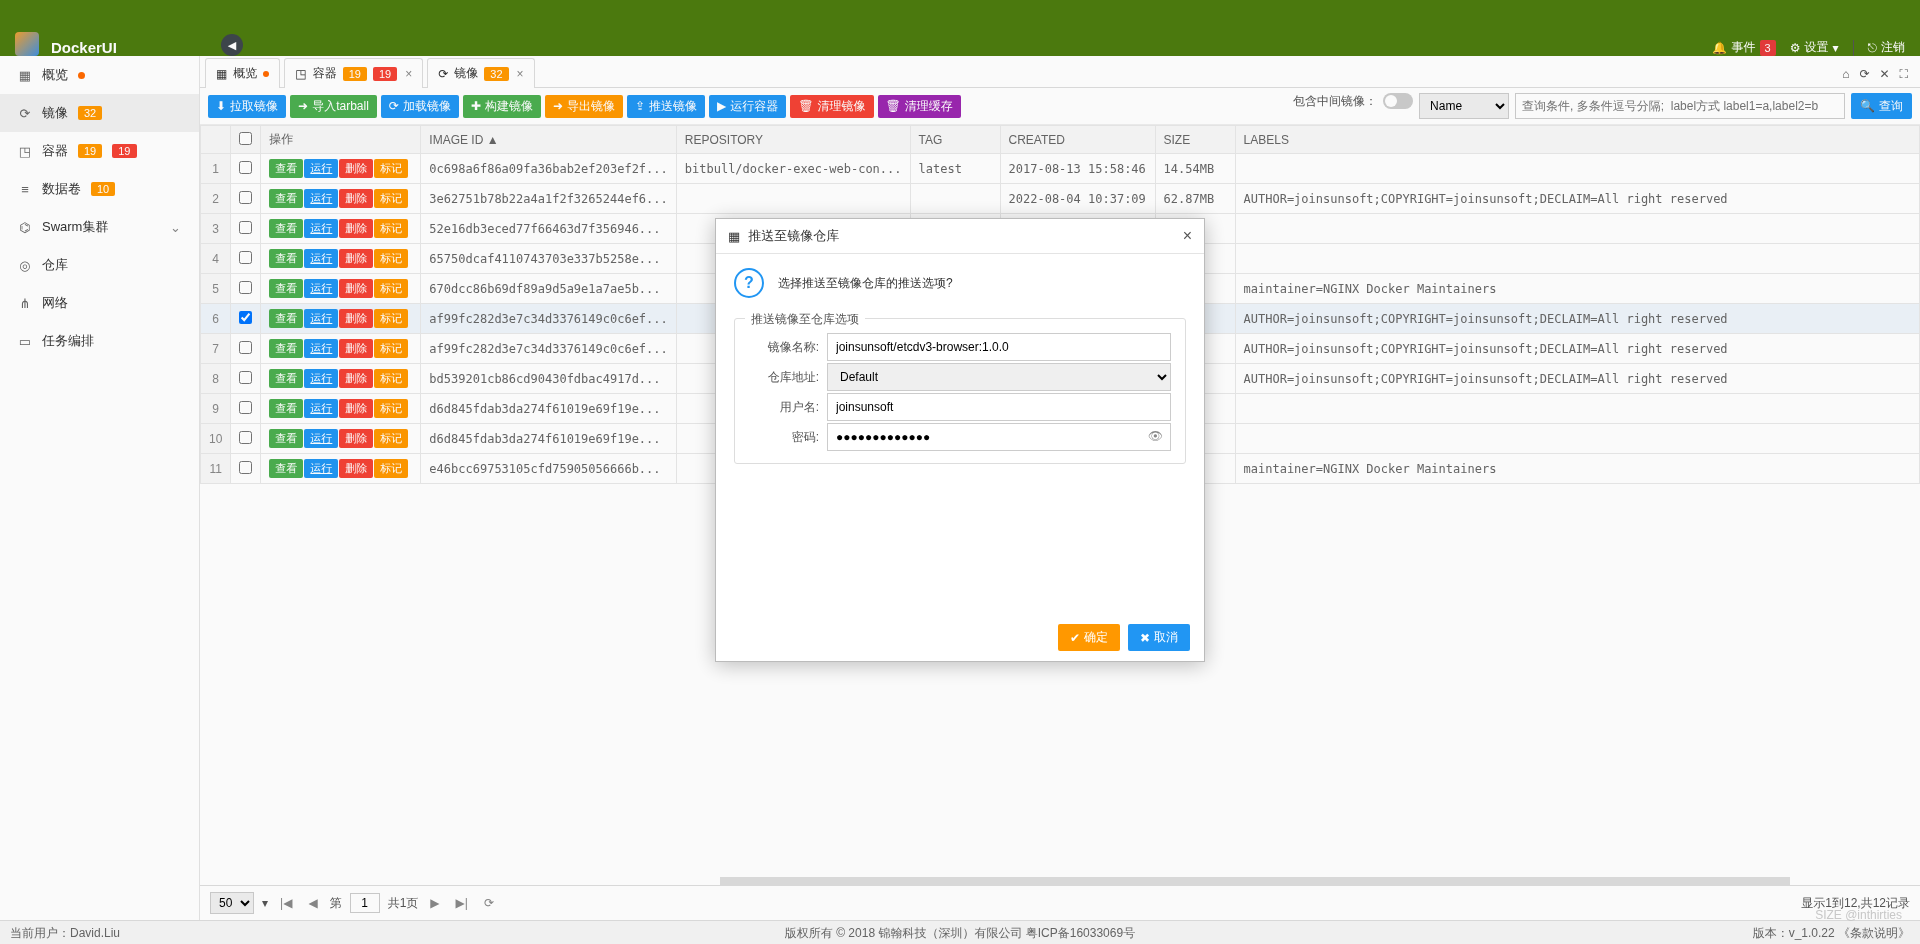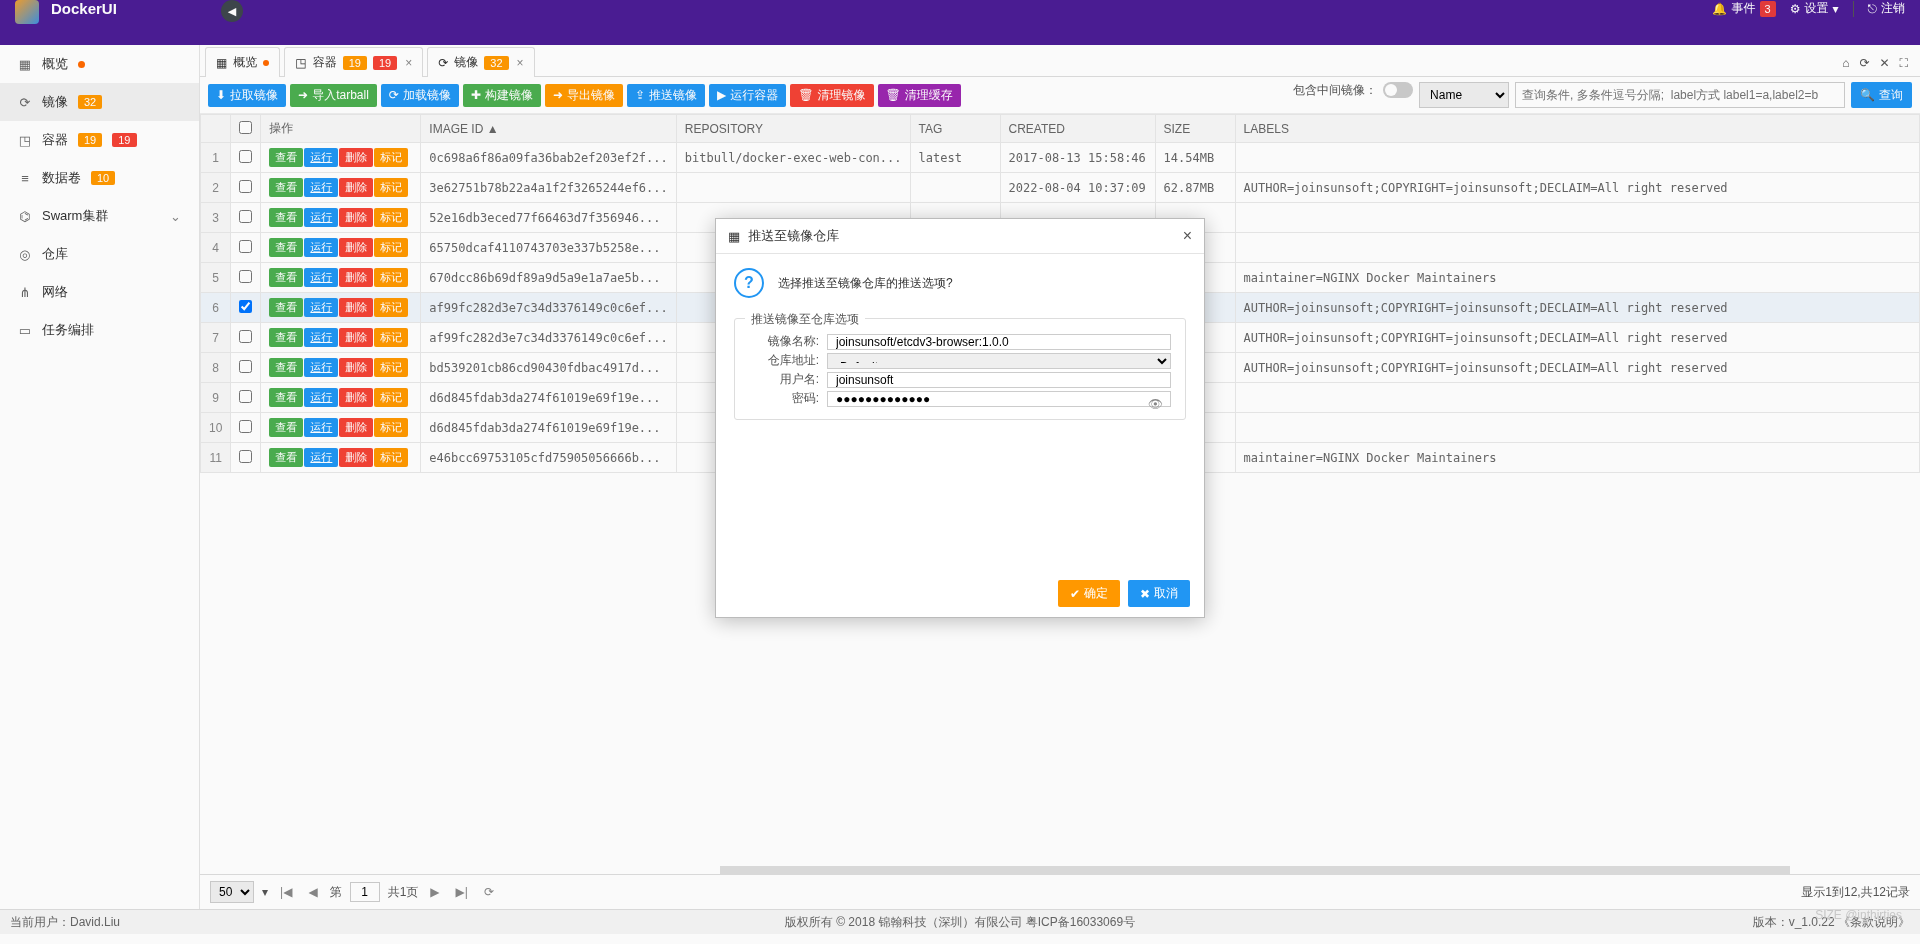--- a/index.html
+++ b/index.html
@@ -1,18 +1,18 @@
 <!DOCTYPE html>
 <html><head>
 <meta charset="utf-8">
 <style>
 * { margin: 0; padding: 0; box-sizing: border-box; font-family: "Microsoft YaHei", Arial, sans-serif; }
 body { background: #fff; font-size: 12px; color: #333; overflow: hidden; }
 
-.header { background: #4c1d95; height: 45px; display: flex; align-items: flex-start; padding: 0 15px; color: #fff; }
+.header { background: #4d7c0f; height: 56px; display: flex; align-items: flex-end; padding: 0 15px; color: #fff; }
 .logo-icon { width: 24px; height: 24px; background: linear-gradient(135deg,#f0a030,#4090e0); border-radius: 4px; margin-right: 12px; }
 .brand { font-weight: bold; font-size: 15px; flex: 0 0 170px; }
 .header-toggle { width: 22px; height: 22px; border-radius: 50%; background: #3f474d; display: flex; align-items: center; justify-content: center; cursor: pointer; color:#fff; font-size:11px;}
 .header-right { margin-left: auto; display: flex; align-items: center; gap: 14px; font-size: 12px; }
 .header-right .sep { width:1px; height:16px; background:#555;}
 .header-right .item { display: flex; align-items: center; gap: 4px; cursor: pointer; }
 .badge-red { background: #e63c3c; color: #fff; padding: 0 5px; border-radius: 2px; font-size: 11px; line-height:16px;}
 
 .layout { display: flex; height: calc(100vh - 55px - 25px); }
 .sidebar { width: 200px; background: #fff; border-right: 1px solid #e4e4e4; }
@@ -82,21 +82,21 @@
 .modal { width: 490px; background: #fff; border: 1px solid #bbb; box-shadow: 0 3px 20px rgba(0,0,0,0.25); }
 .modal-header { display: flex; align-items: center; padding: 8px 12px; border-bottom: 1px solid #e4e4e4; font-size: 13px; }
 .modal-header .ico{margin-right:8px;}
 .modal-header .close { margin-left: auto; cursor: pointer; color:#555; font-size:16px;}
 .modal-q { display: flex; align-items: center; gap: 14px; padding: 14px 18px; }
 .qmark { width: 30px; height: 30px; border: 2px solid #2196f3; border-radius: 50%; display: flex; align-items: center; justify-content: center; color: #2196f3; font-weight: bold; font-size: 16px; }
 .modal-fieldset { margin: 6px 18px 10px; border: 1px solid #ddd; border-radius: 3px; padding: 14px 14px 10px; position:relative;}
 .modal-fieldset .legend{position:absolute;top:-8px;left:10px;background:#fff;padding:0 6px;font-size:12px;color:#555;}
 .form-row { display: flex; align-items: center; margin-bottom: 2px; }
 .form-row label { width: 70px; text-align: right; margin-right: 8px; color: #555; }
-.form-row input, .form-row select { flex: 1; border: 1px solid #ccc; padding: 5px 8px; font-size: 12px; height:16px;}
+.form-row input, .form-row select { flex: 1; border: 1px solid #ccc; padding: 5px 8px; font-size: 12px; height:28px;}
 .pw-wrap{flex:1;position:relative;}
 .pw-wrap input{width:100%;}
 .eye{position:absolute;right:8px;top:6px;color:#888;cursor:pointer;}
 .modal-footer { display: flex; justify-content: flex-end; gap: 8px; padding: 10px 14px; margin-top:150px;}
 .modal-footer .btn{padding:5px 12px;}
 
 .scroll-hint{height:8px;background:#ddd;margin:0 130px 0 520px;}
 </style>
 </head>
 <body>

